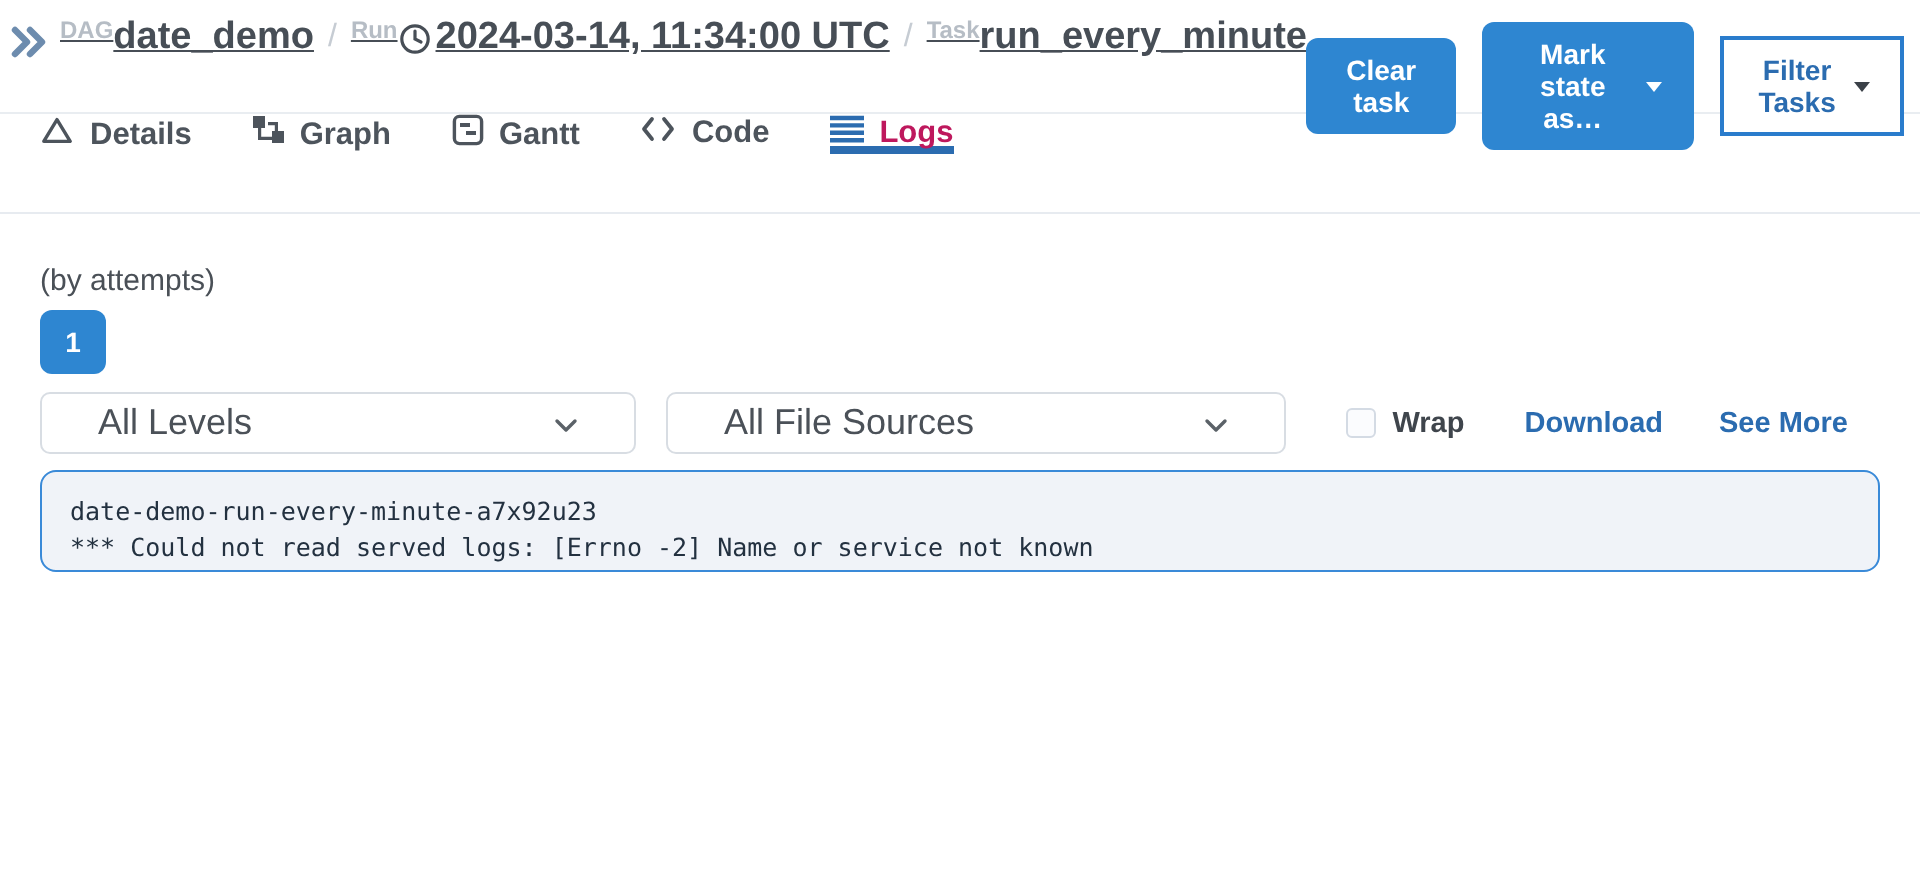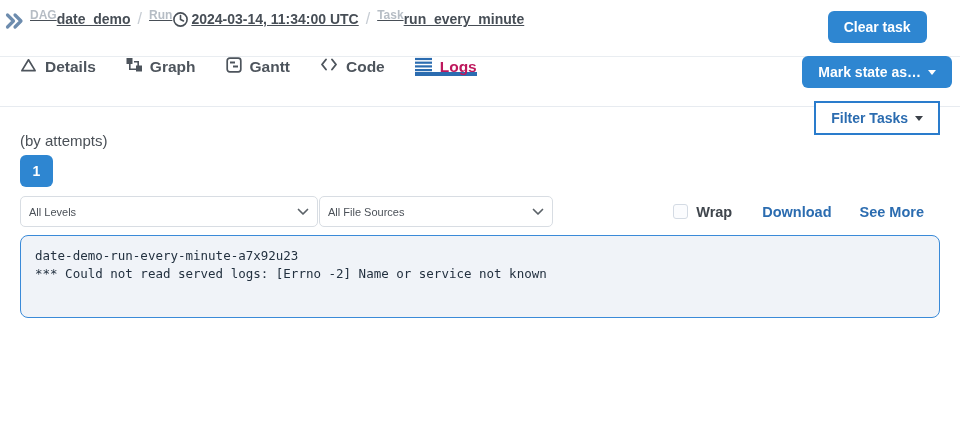--- a/index.html
+++ b/index.html
@@ -6,25 +6,25 @@
   html,body { width:960px; height:437px; background:#ffffff; overflow:hidden;
     font-family:"Liberation Sans", sans-serif; color:#474e56; }
 
   
   .header { display:flex; align-items:flex-start; height:57px;
     border-bottom:1px solid #e9edf1; padding:8px 8px 0 5px; }
   .collapse-btn { margin-top:4px; cursor:pointer; flex:0 0 auto; }
   .crumbs { display:flex; align-items:flex-end; margin-left:6px; }
   .crumb { display:flex; flex-direction:row;text-decoration:underline; }
   .crumb-label { font-size:12px; font-weight:700; color:#b6bdc5; line-height:14px; }
-  .crumb-value { font-size:14px; font-weight:700; color:#474e56; line-height:22px;
+  .crumb-value { font-size:19px; font-weight:700; color:#474e56; line-height:22px;
     display:flex; align-items:center; white-space:nowrap; }
   .crumb-sep { font-size:16px; color:#c6ccd3; margin:0 7px; padding-bottom:2px; }
   .clock-icon { margin-right:2px; display:inline-flex; }
-  .header-actions { margin-left:auto; display:flex; align-items:center; gap:13px; padding-top:3px;flex-direction:column; }
+  .header-actions { margin-left:auto; display:flex; align-items:center; gap:13px; padding-top:3px; }
   .btn { border:none; border-radius:6px; font-family:inherit; font-size:14px; font-weight:700;
     padding:8px 16px; cursor:pointer; display:inline-flex; align-items:center; gap:7px; }
   .btn-primary { background:#2e86d1; color:#ffffff; }
   .btn-outline { background:#ffffff; color:#2b6cb0; border:2px solid #2a7ccc; border-radius:0;
     padding:7px 15px; }
   .caret { width:0; height:0; border-left:4px solid transparent; border-right:4px solid transparent;
     border-top:5px solid currentColor; display:inline-block; }
   .btn-outline .caret { border-top-color:#3b4148; }
 
   
@@ -36,34 +36,34 @@
   .tab svg { flex:0 0 auto; }
 
   
   .content { padding:0 20px; }
   .attempts-label { margin-top:25px; font-size:15px; color:#4a5057; }
   .attempt-btn { margin-top:6px; width:33px; height:32px; background:#2e86d1; color:#fff;
     border:none; border-radius:6px; font-family:inherit; font-size:14px; font-weight:700; cursor:pointer; }
 
   .filter-row { display:flex; align-items:center; margin-top:9px; padding-right:16px; }
   .select { height:31px; background:#fff; border:1px solid #d8dde3; border-radius:5px;
-    display:flex; align-items:center; justify-content:space-between; padding:0 8px;
-    font-size:11px; color:#4b5158; cursor:pointer; }
+    display:flex; align-items:center; justify-content:space-between; padding:0 28px;
+    font-size:18px; color:#4b5158; cursor:pointer; }
   .select-levels { width:298px; }
-  .select-sources { width:234px; margin-left:1px; }
+  .select-sources { width:310px; margin-left:15px; }
   .wrap-group { margin-left:auto; display:flex; align-items:center; cursor:pointer; }
   .checkbox { width:15px; height:15px; border:1px solid #d4dbe4; border-radius:3px;
     background:#fbfcfe; display:inline-block; }
   .wrap-label { margin-left:8px; font-size:14.5px; font-weight:700; color:#3f454c; }
   .log-link { font-size:14.5px; font-weight:700; color:#2b6cb0; text-decoration:none; cursor:pointer; }
   .link-download { margin-left:30px; }
   .link-seemore { margin-left:28px; }
 
   .log-box { margin-top:8px; border:1px solid #3a8ad8; border-radius:8px; background:#f0f3f8;
-    padding:11px 14px 34px; font-family:"DejaVu Sans Mono", monospace; font-size:12.5px;
+    padding:11px 14px 2px; font-family:"DejaVu Sans Mono", monospace; font-size:12.5px;
     color:#233140; line-height:18px; white-space:pre; overflow:hidden; }
 </style>
 </head>
 <body>
 
 <div class="header">
   <span class="collapse-btn">
     <svg width="19" height="18" viewBox="0 0 19 18" fill="none" stroke="#6d8cae" stroke-width="3.2" stroke-linecap="round" stroke-linejoin="round">
       <polyline points="2.5,3 8.5,9 2.5,15"></polyline>
       <polyline points="10,3 16,9 10,15"></polyline>

